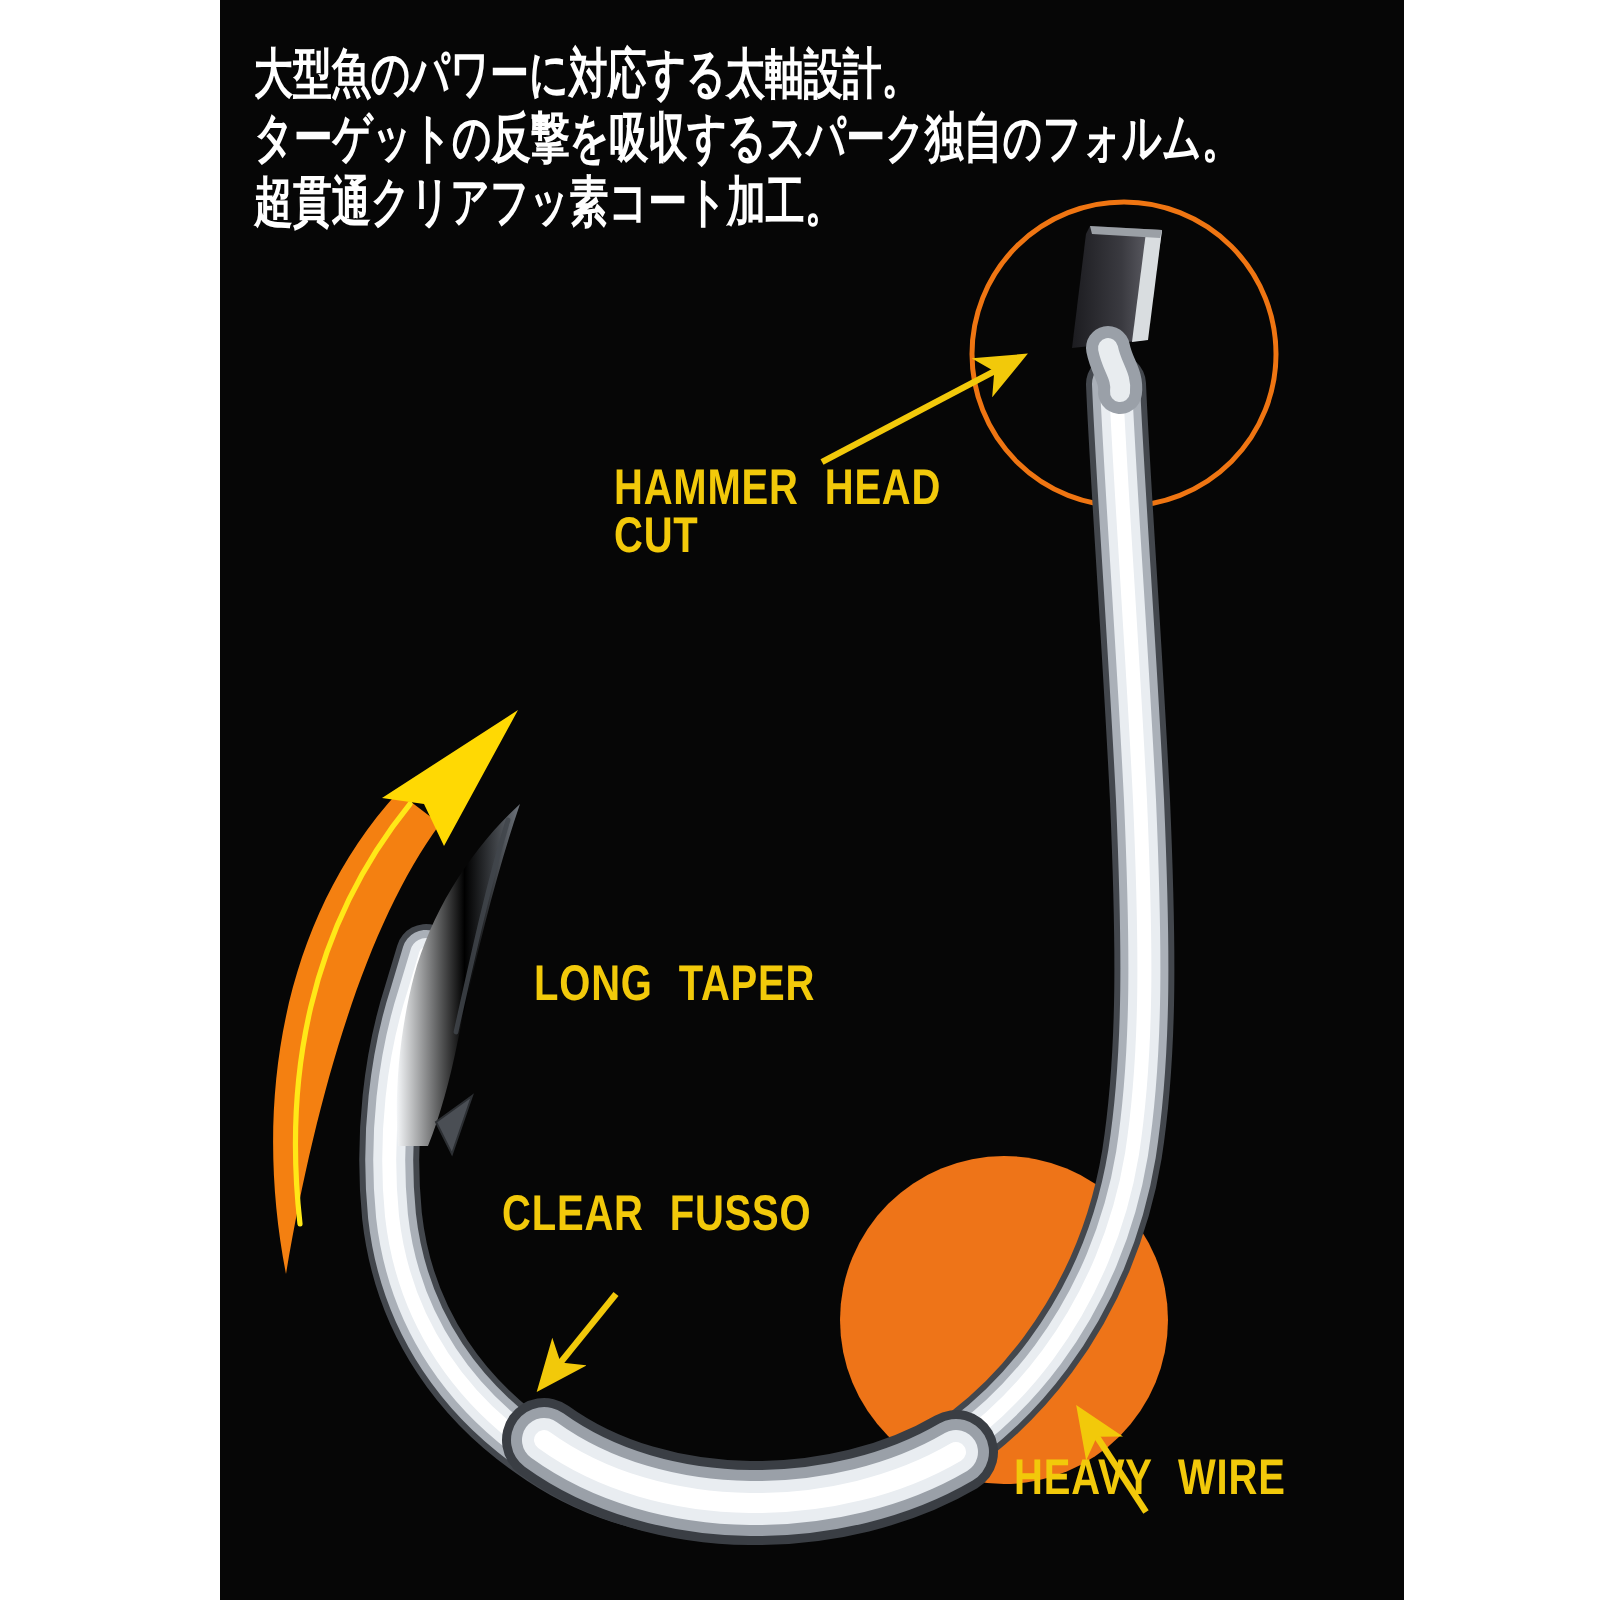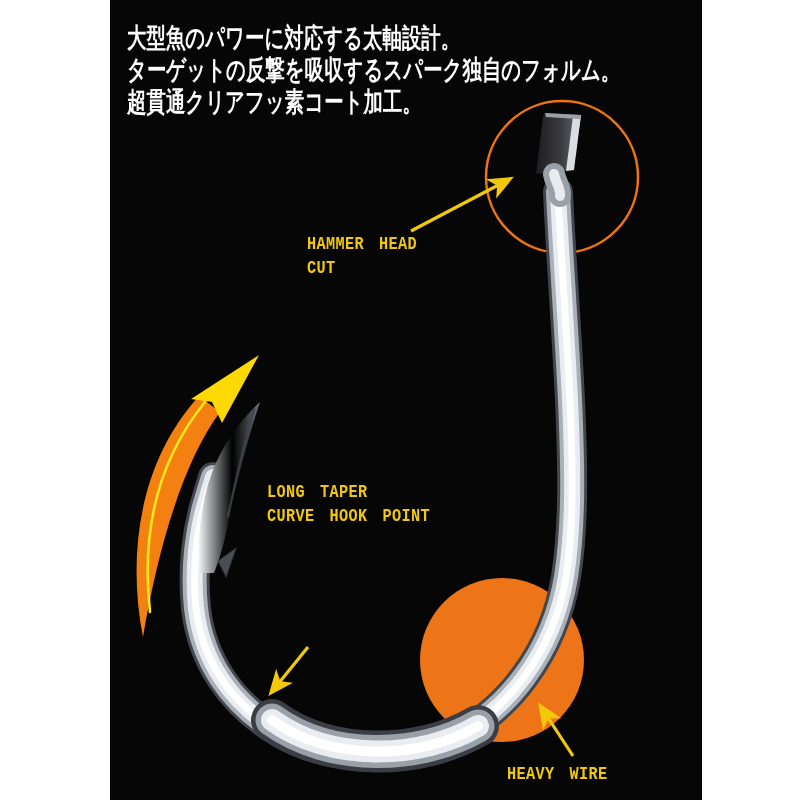--- a/index.html
+++ b/index.html
@@ -22,22 +22,22 @@
     background:var(--photo-black);
   }
   svg.art{position:absolute;left:0;top:0;width:800px;height:800px;}
   .orange-fill{fill:var(--accent-orange);}
   .ring{fill:none;stroke:var(--ring-orange);stroke-width:2.5;}
   .ylw-fill{fill:var(--arrow-yellow);}
   .ylw-line{fill:none;stroke:var(--arrow-yellow);stroke-linecap:round;}
   .ptr{fill:none;stroke:var(--label-yellow);stroke-width:3.2;}
   .txt{
     position:absolute;color:var(--label-yellow);
-    font-weight:700;font-size:19px;line-height:24px;
-    letter-spacing:.5px;word-spacing:.35em;white-space:nowrap;font-family:Liberation Mono, monospace;
+    font-weight:700;font-size:25px;line-height:24px;
+    letter-spacing:.5px;word-spacing:.35em;white-space:nowrap;
   }
   .txt .cond{display:inline-block;transform:scaleX(.8);transform-origin:0 50%;}
   .jp{
     position:absolute;left:127px;top:22px;
     color:var(--headline-white);
     font-family:"DejaVu Serif","Liberation Serif",serif;
     font-weight:700;font-size:27px;line-height:32px;white-space:nowrap;
   }
   .jp .cond{display:inline-block;transform:scaleX(.72);transform-origin:0 50%;}
   .jp div{white-space:nowrap;}
@@ -121,21 +121,21 @@
   <div><span class="cond">超貫通クリアフッ素コート加工。</span></div>
 </div>
 
 <div class="txt" style="left:307px;top:232px;">
   <div><span class="cond">HAMMER HEAD</span></div>
   <div><span class="cond">CUT</span></div>
 </div>
 
 <div class="txt" style="left:267px;top:480px;">
   <div><span class="cond">LONG TAPER</span></div>
-  <div><span class="cond">CURVE HOOK POINT</span></div>
 </div>
 
 <div class="txt" style="left:251px;top:595px;">
+  <div><span class="cond">CLEAR FUSSO</span></div>
 </div>
 
-<div class="txt" style="left:507px;top:762px;">
+<div class="txt" style="left:507px;top:727px;">
   <div><span class="cond">HEAVY WIRE</span></div>
 </div>
 
 </body></html>

